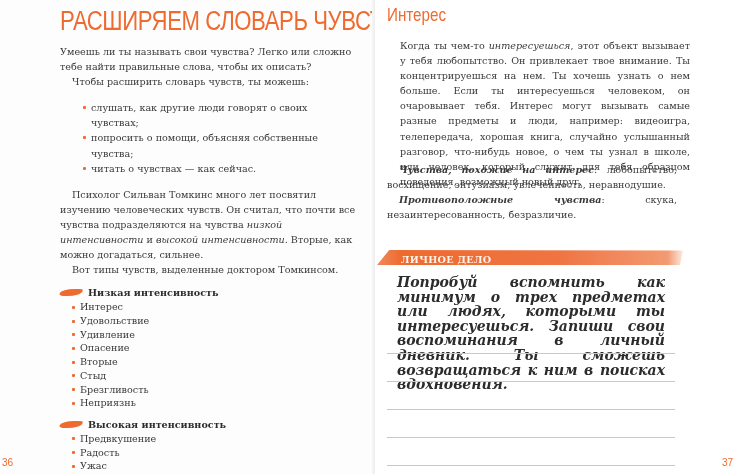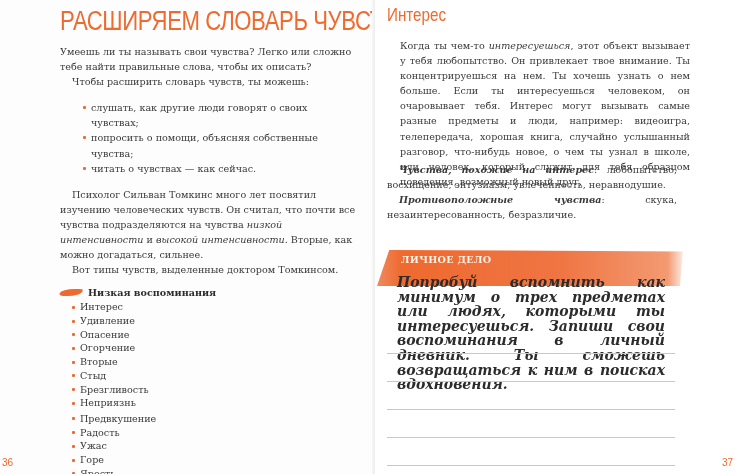--- a/index.html
+++ b/index.html
@@ -46,21 +46,21 @@
   .page-num { position:absolute; font-family:"Liberation Sans", sans-serif; font-size:10px; color:#ee6a2f; }
   .r-title {
     position:absolute; left:12px; top:4px; margin:0;
     font-family:"Liberation Sans", sans-serif; font-weight:normal;
     font-size:19px; color:#ee6a2f; transform:scaleX(0.8); transform-origin:left top;
   }
   .r-body { position:absolute; left:12px; top:38px; width:290px;margin-left:13px; }
   .justify { text-align:justify; }
   .r-extra { position:absolute; left:12px; top:162px; width:290px; }
   .banner {
-    position:absolute; left:2px; top:250px; width:306px; height:36px;
+    position:absolute; left:2px; top:250px; width:306px; height:15px;
     background:linear-gradient(to right,#f08a5d 0%,#ee6a2f 8%,#ef7543 60%,#f39a72 95%,rgba(243,154,114,0.2) 100%);
     clip-path:polygon(4% 0,100% 4%,99% 100%,0 100%);
   }
   .banner span {
     position:absolute; left:24px; top:4px; font-size:9.6px; font-weight:bold;
     color:#fff3ea; letter-spacing:0.3px;
   }
   .prompt {
     position:absolute; left:22px; top:275px; width:268px;
     font-style:italic; font-weight:bold; font-size:14px; line-height:14.6px;
@@ -80,33 +80,37 @@
     <ul class="bullets">
       <li>слушать, как другие люди говорят о своих чувствах;</li>
       <li>попросить о помощи, объясняя собственные чувства;</li>
       <li>читать о чувствах — как сейчас.</li>
     </ul>
     <p class="body-text indent" style="margin-top:5px;"><span>Психолог Сильван Томкинс много лет посвятил изучению человеческих чувств. Он считал, что почти все чувства подразделяются на чувства </span><i>низкой интенсивности</i><span> и </span><i>высокой интенсивности</i><span>. Вторые, как можно догадаться, сильнее.</span></p>
     <p class="body-text indent">Вот типы чувств, выделенные доктором Томкинсом.</p>
 
     <div class="section-head">
       <div class="brush"></div>
-      <span>Низкая воспоминания</span>
+      <span>Низкая интенсивность</span>
     </div>
     <ul class="type-list">
       <li>Интерес</li>
+      <li>Удовольствие</li>
       <li>Удивление</li>
       <li>Опасение</li>
-      <li>Огорчение</li>
       <li>Вторые</li>
       <li>Стыд</li>
       <li>Брезгливость</li>
       <li>Неприязнь</li>
     </ul>
 
+    <div class="section-head" style="margin-top:9px;">
+      <div class="brush"></div>
+      <span>Высокая интенсивность</span>
+    </div>
     <ul class="type-list">
       <li>Предвкушение</li>
       <li>Радость</li>
       <li>Ужас</li>
       <li>Горе</li>
       <li>Ярость</li>
 
     </ul>
   </div>
 

